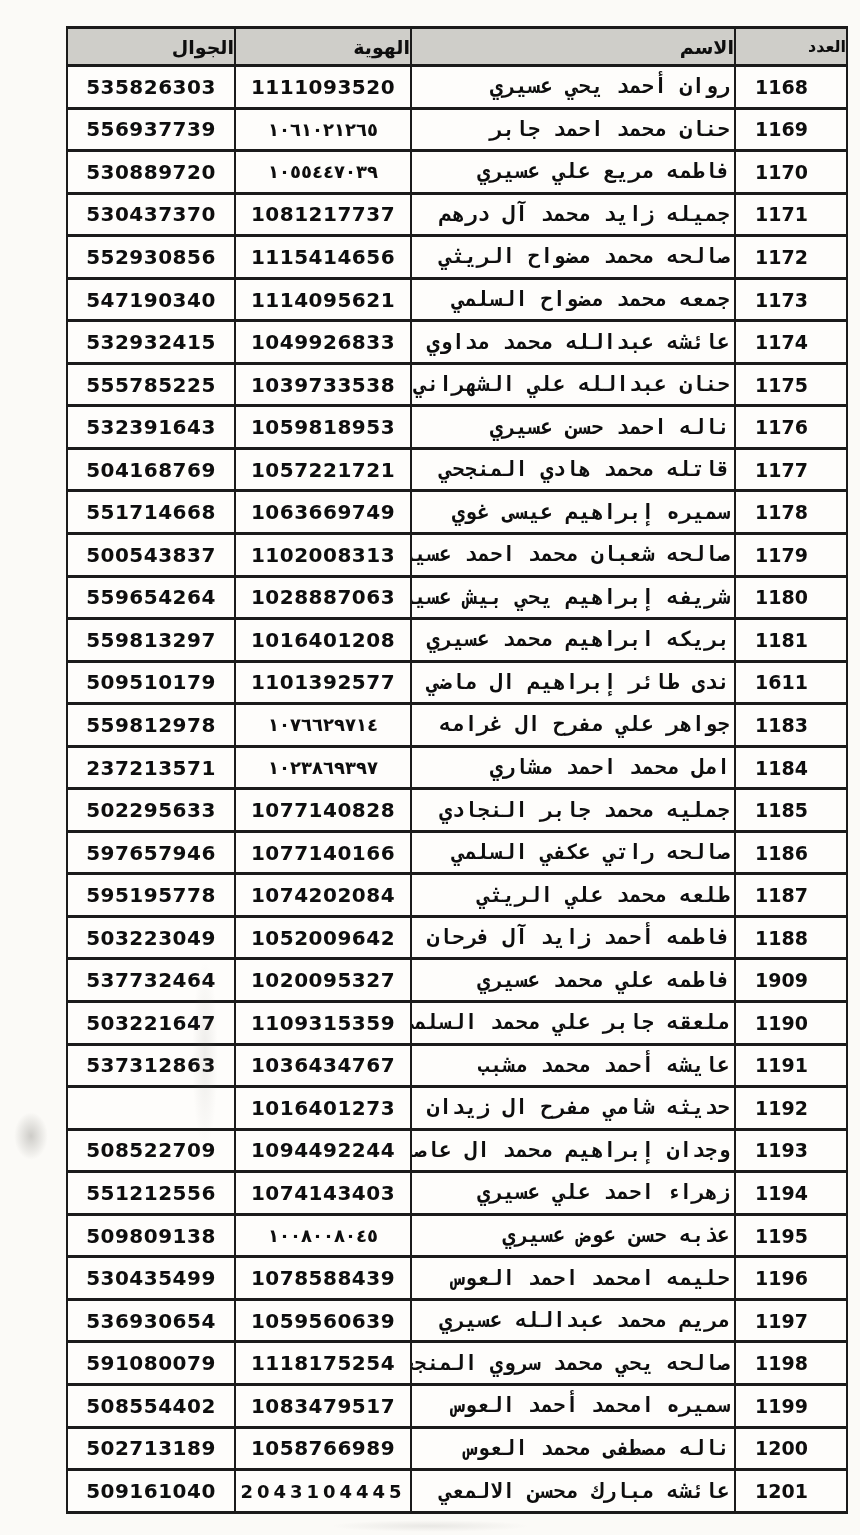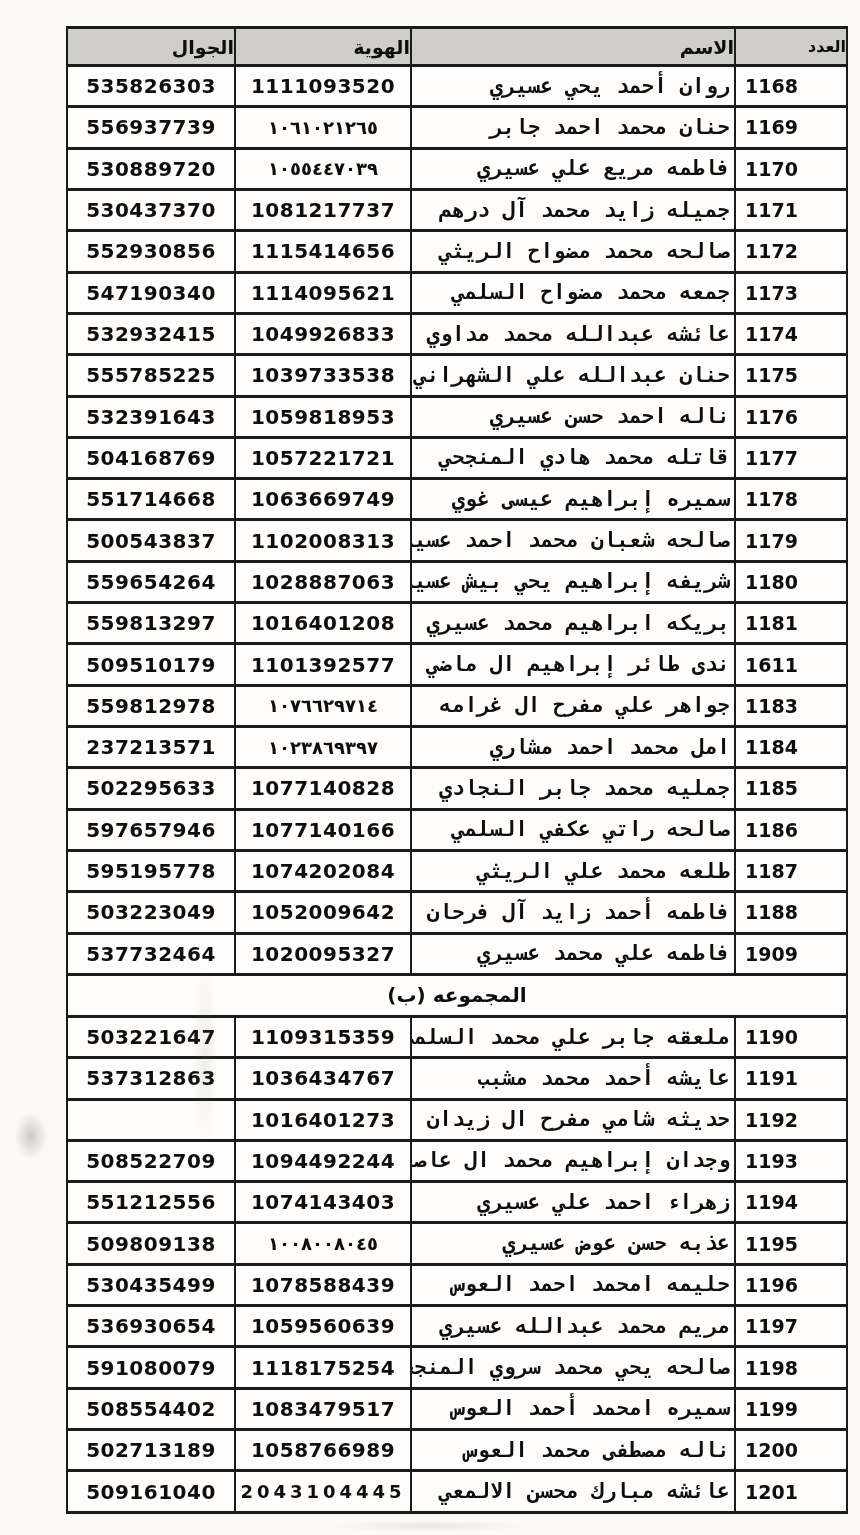--- a/index.html
+++ b/index.html
@@ -48,21 +48,21 @@
   thead th.h-number { font-size: 16px; margin-left: 28px; }
   tr.group-row { height: 42px; }
   tr.group-row td {
     text-align: center;
     font-weight: 700;
     font-size: 20px;
     background: #fefdfb;
   }
   td.cell-number {
     text-align: left;
-    padding-left: 9px;
+    padding-left: 19px;
     font-weight: 700;
     font-size: 19px;
   }
   td.cell-name {
     text-align: right;
     padding-right: 4px;
     font-weight: 700;
     font-size: 21px;
     font-family: Liberation Mono, monospace;
   }
@@ -256,23 +256,20 @@
       <td class="cell-mobile">503223049</td>
     </tr>
 
     <tr>
       <td class="cell-number">1909</td>
       <td class="cell-name">فاطمه علي محمد عسيري</td>
       <td class="cell-id">1020095327</td>
       <td class="cell-mobile">537732464</td>
     </tr>
 
-    <tr class="group-row">
-      <td colspan="4">المجموعه (ب)</td>
-    </tr>
 
     <tr>
       <td class="cell-number">1190</td>
       <td class="cell-name">ملعقه جابر علي محمد السلمي</td>
       <td class="cell-id">1109315359</td>
       <td class="cell-mobile">503221647</td>
     </tr>
 
     <tr>
       <td class="cell-number">1191</td>

